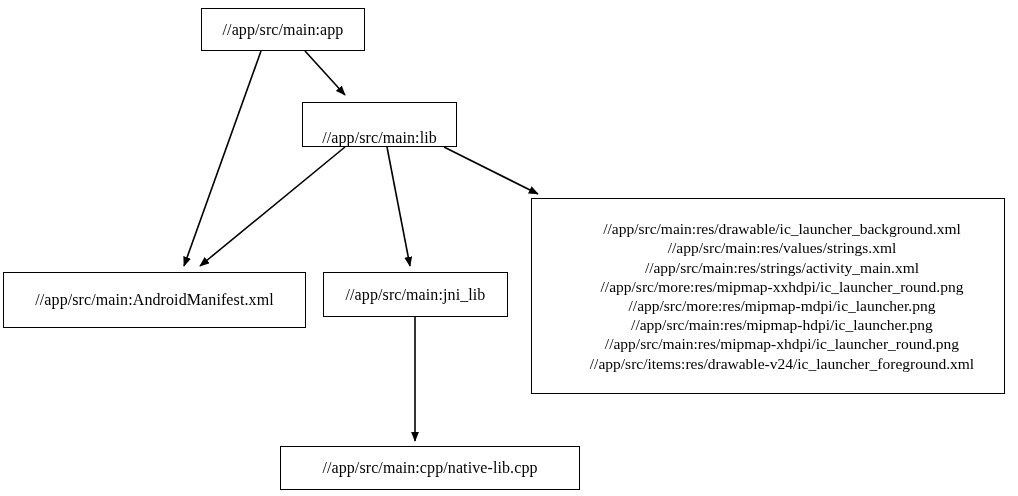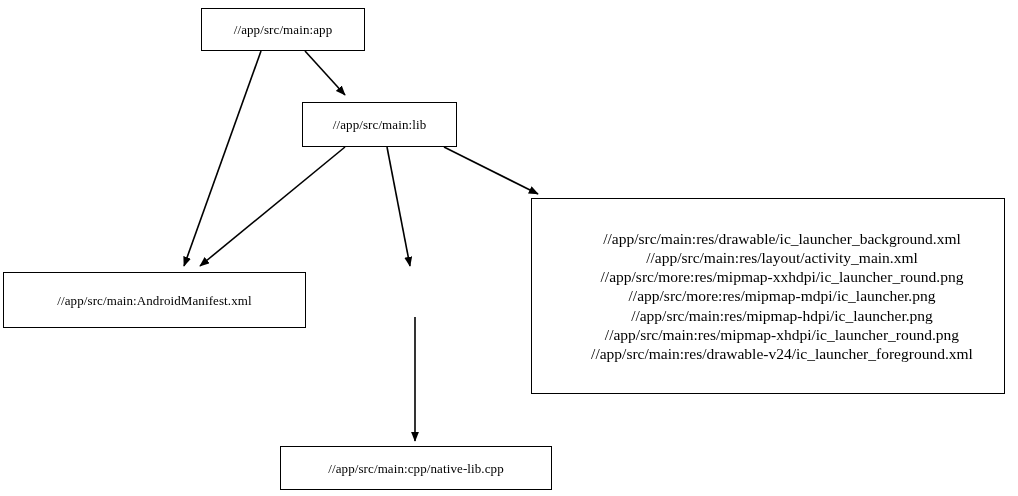--- a/index.html
+++ b/index.html
@@ -30,43 +30,43 @@
     box-sizing: border-box;
     border: 1px solid #000000;
     background: #ffffff;
     display: flex;
     align-items: center;
     justify-content: center;
     text-align: center;
     white-space: nowrap;
   }
   .node-label {
-    font-size: 13px;
+    font-size: 16px;
     line-height: 1.0;
     letter-spacing: 0.1px;
   }
   .node-multiline {
     display: block;
     white-space: normal;
     padding: 4px 6px;
   }
   .node-multiline .line {
     font-size: 15.5px;
     line-height: 19.2px;
     text-align: center;
     white-space: nowrap;
   }
 
   
   #node-app        { left: 201px; top: 8px;   width: 164px; height: 43px; }
-  #node-lib        { left: 302px; top: 102px; width: 155px; height: 45px; }
+  #node-lib        { left: 302px; top: 102px; width: 155px; height: 45px; align-items: flex-end; }
   #node-manifest   { left: 3px;   top: 272px; width: 303px; height: 56px; }
   #node-jni-lib    { left: 323px; top: 272px; width: 185px; height: 45px; }
   #node-res        { left: 531px; top: 198px; width: 474px; height: 196px; padding-left: 28px; }
-  #node-nativelib  { left: 280px; top: 446px; width: 272px; height: 44px; }
+  #node-nativelib  { left: 280px; top: 446px; width: 300px; height: 44px; }
 </style>
 </head>
 <body>
 
 <div id="graph">
 
   <svg id="edge-layer" width="1018" height="496" viewBox="0 0 1018 496">
     <defs>
       <marker id="arrowhead" markerWidth="10" markerHeight="8" refX="9.2" refY="4" orient="auto" markerUnits="userSpaceOnUse">
         <path d="M 0 0 L 10 4 L 0 8 z" fill="#000000"></path>
@@ -91,30 +91,34 @@
   </div>
 
   <div class="node" id="node-lib">
     <span class="node-label">//app/src/main:lib</span>
   </div>
 
   <div class="node" id="node-manifest">
     <span class="node-label">//app/src/main:AndroidManifest.xml</span>
   </div>
 
+  <div class="node" id="node-jni-lib">
+    <span class="node-label">//app/src/main:jni_lib</span>
+  </div>
 
   <div class="node" id="node-nativelib">
     <span class="node-label">//app/src/main:cpp/native-lib.cpp</span>
   </div>
 
   <div class="node" id="node-res">
     <div class="node-multiline">
       <div class="line">//app/src/main:res/drawable/ic_launcher_background.xml</div>
-      <div class="line">//app/src/main:res/layout/activity_main.xml</div>
+      <div class="line">//app/src/main:res/values/strings.xml</div>
+      <div class="line">//app/src/main:res/strings/activity_main.xml</div>
       <div class="line">//app/src/more:res/mipmap-xxhdpi/ic_launcher_round.png</div>
       <div class="line">//app/src/more:res/mipmap-mdpi/ic_launcher.png</div>
       <div class="line">//app/src/main:res/mipmap-hdpi/ic_launcher.png</div>
       <div class="line">//app/src/main:res/mipmap-xhdpi/ic_launcher_round.png</div>
-      <div class="line">//app/src/main:res/drawable-v24/ic_launcher_foreground.xml</div>
+      <div class="line">//app/src/items:res/drawable-v24/ic_launcher_foreground.xml</div>
     </div>
   </div>
 
 </div>
 
 </body></html>

